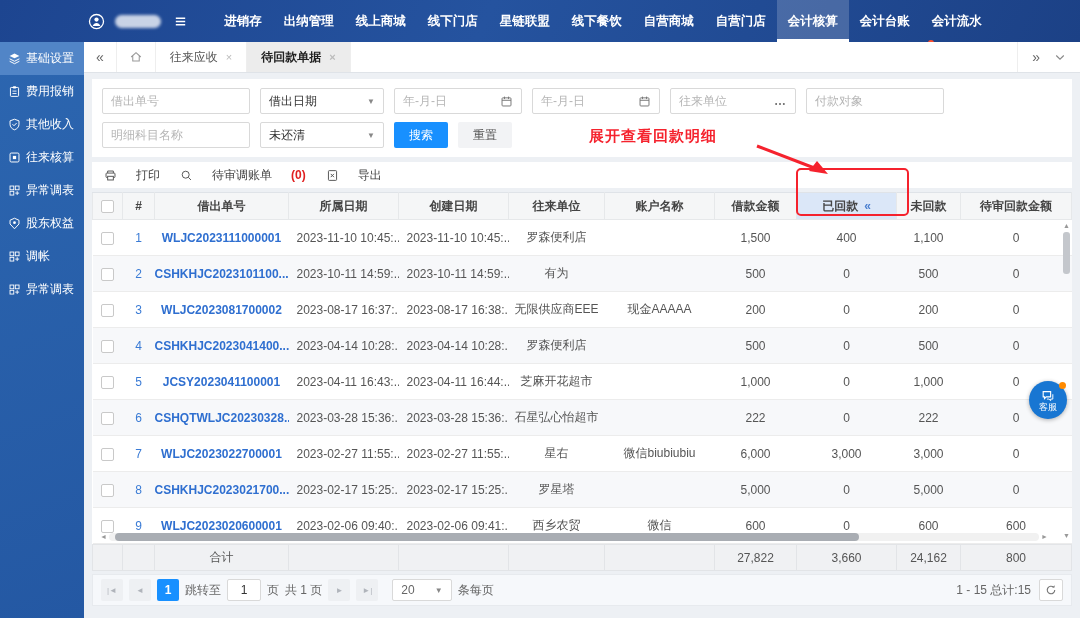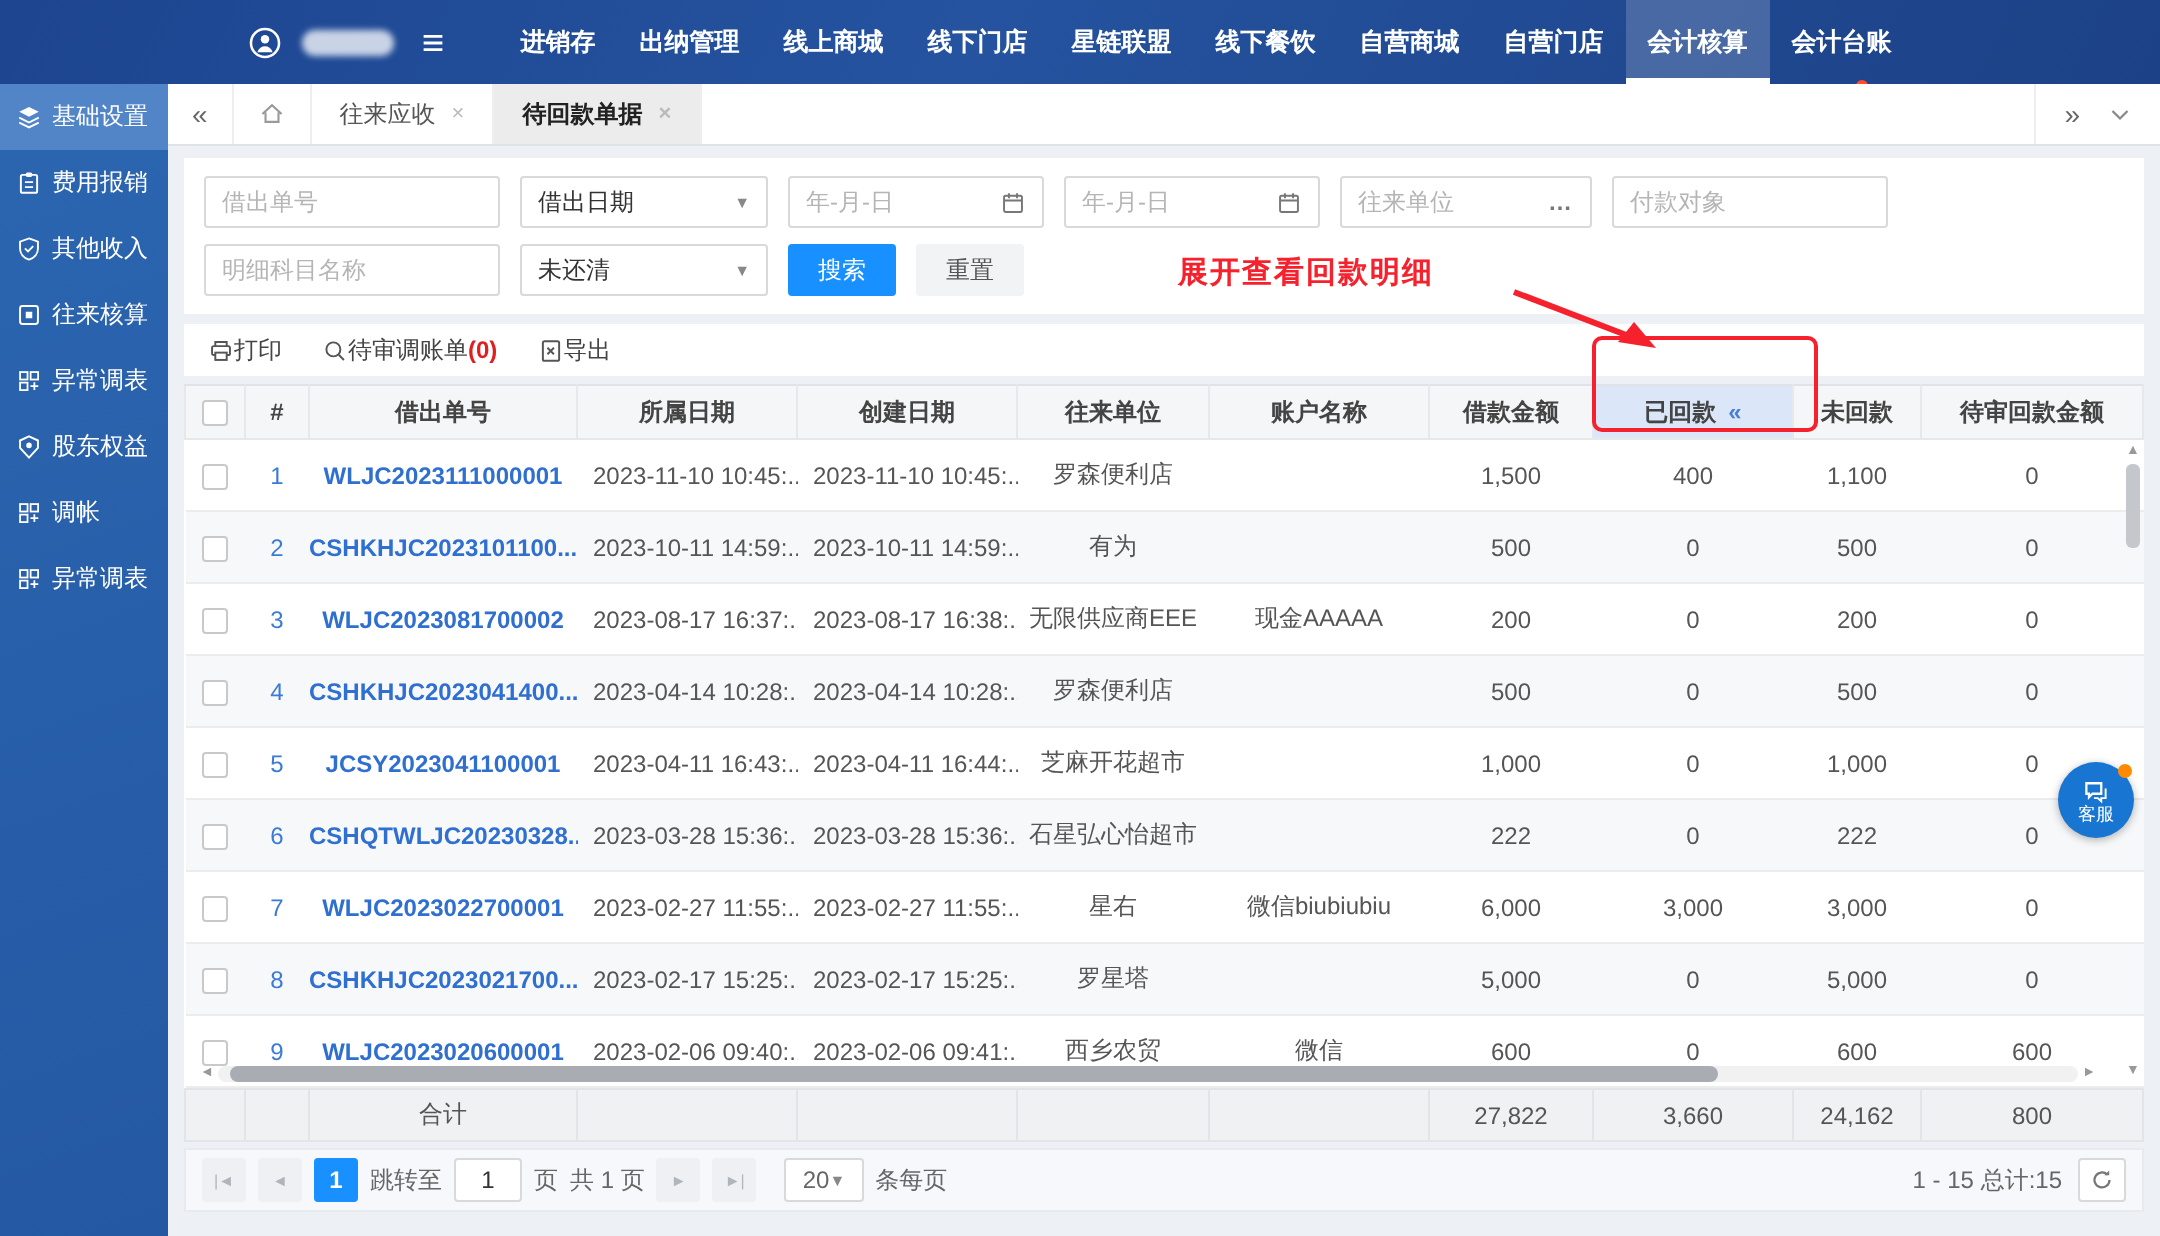--- a/index.html
+++ b/index.html
@@ -53,21 +53,21 @@
   .w-input { width:148px; } .w-sel { width:124px; } .w-date { width:128px; justify-content:space-between; }
   .w-partner { width:126px; justify-content:space-between; } .w-pay { width:138px; }
   .ph { color:#b5b5b5; }
   .dots3 { color:#777; font-weight:bold; letter-spacing:1px; }
   .btn { height:26px; border:none; border-radius:2px; font-size:12px; padding:0 15px; cursor:pointer; }
   .btn-primary { background:#1890ff; color:#fff; }
   .btn-plain { background:#f2f3f5; color:#555; }
 
   
   .toolbar { margin:5px 8px 4px; background:#fff; height:26px; display:flex; align-items:center; gap:20px; padding:0 12px; color:#444; }
-  .tool { display:inline-flex; align-items:center; gap:0; cursor:pointer; }
+  .tool { display:inline-flex; align-items:center; gap:19px; cursor:pointer; }
   .tool svg { width:13px; height:13px; }
   .count-red { color:#e02020; font-weight:bold; }
 
   
   .table-panel { margin:0 8px; background:#fff; position:relative; height:352px; }
   table.dtable { width:100%; border-collapse:collapse; table-layout:fixed; }
   .dtable th { height:27px; background:#f5f6f7; border:1px solid #e6e8ea; border-top:1px solid #dfe3e8;
     font-size:12px; color:#444; font-weight:bold; text-align:center; overflow:hidden; white-space:nowrap; }
   .dtable td { height:36px; border-bottom:1px solid #ececec; font-size:12px; color:#555; text-align:center;
     overflow:hidden; white-space:nowrap; }
@@ -93,21 +93,21 @@
   .totals-panel { margin:0 8px; background:#fdba74; }
   table.ttable { width:100%; border-collapse:collapse; table-layout:fixed; }
   .ttable td { height:26px; background:#f0f1f3; border:1px solid #e2e4e7; text-align:center; color:#555; font-size:12px; }
 
   
   .pagebar { margin:3px 8px 0; background:#f6f8fb; border:1px solid #e7eaee; height:32px; display:flex; align-items:center; padding:0 8px; gap:6px; color:#666; }
   .pg-btn { min-width:22px; height:22px; display:inline-flex; align-items:center; justify-content:center; border-radius:2px;
     background:#eef0f3; color:#b0b4bb; font-size:8px; cursor:pointer; }
   .pg-btn.page-active { background:#1890ff; color:#fff; font-size:12px; font-weight:bold; }
   .pg-input { width:34px; height:22px; border:1px solid #d9d9d9; border-radius:2px; text-align:center; font-size:12px; color:#333; outline:none; background:#fff; }
-  .pg-sel { height:22px; border:1px solid #d9d9d9; border-radius:2px; background:#fff; display:inline-flex; align-items:center; gap:0; padding:0 8px; cursor:pointer; margin-left:8px; }
+  .pg-sel { height:22px; border:1px solid #d9d9d9; border-radius:2px; background:#fff; display:inline-flex; align-items:center; gap:20px; padding:0 8px; cursor:pointer; margin-left:8px; }
   .pg-right { margin-left:auto; display:flex; align-items:center; gap:8px; color:#666; }
   .refresh-btn { width:24px; height:22px; border:1px solid #d9d9d9; border-radius:2px; background:#fff; display:inline-flex; align-items:center; justify-content:center; cursor:pointer; }
 
   
   .annotation { position:absolute; left:589px; top:127px; color:#f5222d; font-size:15px; font-weight:bold; letter-spacing:1px; z-index:30; }
   .anno-arrow { position:absolute; left:745px; top:141px; z-index:30; }
   .red-box { position:absolute; left:796px; top:168px; width:113px; height:48px; border:2px solid #f5222d; border-radius:5px; z-index:29; pointer-events:none; }
 
   
   .cs-float { position:absolute; left:1029px; top:381px; width:38px; height:38px; border-radius:50%;
@@ -140,20 +140,21 @@
           <span class="nav-item">进销存</span>
           <span class="nav-item">出纳管理</span>
           <span class="nav-item">线上商城</span>
           <span class="nav-item">线下门店</span>
           <span class="nav-item">星链联盟</span>
           <span class="nav-item">线下餐饮</span>
           <span class="nav-item">自营商城</span>
           <span class="nav-item">自营门店</span>
           <span class="nav-item active">会计核算</span>
           <span class="nav-item">会计台账</span>
+          <span class="nav-item">会计流水</span>
         </nav>
     </div>
     <div class="right">
       <span class="drop">
         <span>更多</span>
         <span class="caret">▼</span>
       </span>
       <span class="icon-btn">
         <svg viewBox="0 0 16 16" width="15" height="15">
             <circle cx="7" cy="7" r="4.5" fill="none" stroke="#fff" stroke-width="1.4"></circle>

